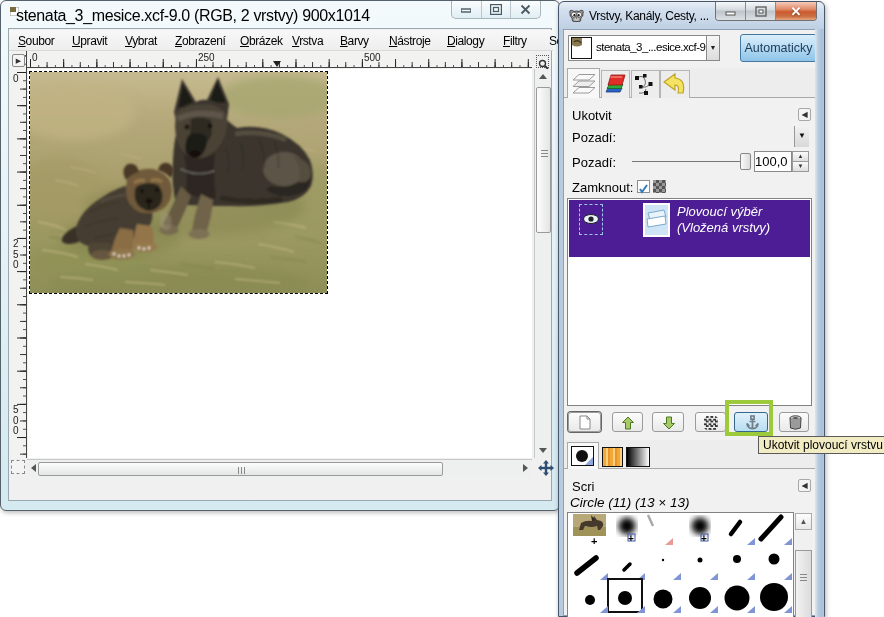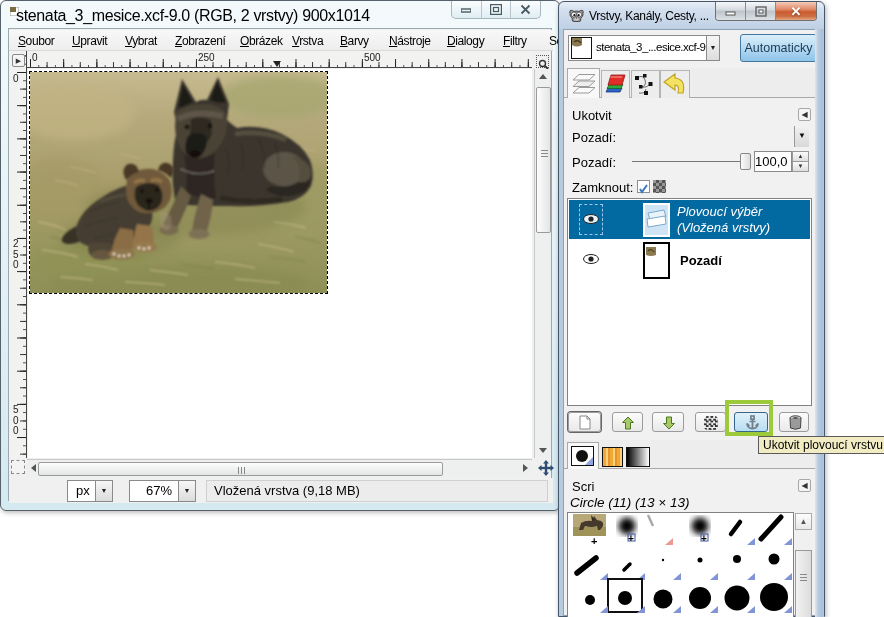--- a/index.html
+++ b/index.html
@@ -47,21 +47,21 @@
 #rt-text{left:30px;top:7px;font-size:12px;letter-spacing:-0.3px;color:#000;white-space:nowrap}
 #rw-btns{left:156px;top:0;width:102px;height:19px;display:flex;border:1px solid #707070;border-top:none;border-radius:0 0 4px 4px;overflow:hidden}
 #rw-btns .b{display:flex;align-items:center;justify-content:center}
 .graybtn{background:linear-gradient(#f7f9fa,#d3d9de 45%,#bdc4ca 50%,#dce1e5)}
 .closebtn{background:linear-gradient(#f4c6b4 3%,#e08a68 40%,#cc5a31 55%,#cd6f43 80%,#e6a77f)}
 
 .lbl{position:absolute;font-size:13px;color:#000}
 .sqbtn{position:absolute;width:13px;height:13px;border:1px solid #a8a8a8;background:#f4f4f4;color:#333;text-align:center;font-size:8px;line-height:11px;border-radius:2px}
 
 #layerlist{left:3px;top:168px;width:245px;height:208px;background:#fff;border:1px solid #828282}
-#lrow1{position:absolute;left:1px;top:1px;right:1px;height:57px;background:#0369a1;color:#fff;font-style:italic}
+#lrow1{position:absolute;left:1px;top:1px;right:1px;height:57px;background:#4c1d95;color:#fff;font-style:italic}
 #lrow2{position:absolute;left:1px;top:40px;right:1px;height:43px;background:#fff;color:#000;font-weight:bold}
 
 .tbtn{position:absolute;top:382px;height:20px;border:1px solid #9b9b9b;border-radius:3px;background:linear-gradient(#fcfcfc,#e9e9e9)}
 
 
 #brushgrid{left:3px;top:482px;width:227px;height:107px;background:#fff;border:1px solid #828282}
 #bsb{left:231px;top:483px;width:17px;height:106px;background:#f0f0f0}
 
 #greenbox{left:725px;top:400px;width:48px;height:36px;border:4px solid #9cca3a}
 #tooltip{left:758px;top:436px;width:126px;height:18px;background:#f2ecc4;border:1px solid #5a5a5a;border-right:none;font-size:12px;line-height:16px;padding-left:4px;white-space:nowrap;overflow:hidden}
@@ -264,27 +264,20 @@
     <svg id="panbtn" class="a" width="16" height="16" viewBox="0 0 16 16">
         <g fill="#2e4d73">
           <path d="M8 0 L11 3.5 L5 3.5Z"></path>
           <path d="M8 16 L5 12.5 L11 12.5Z"></path>
           <path d="M0 8 L3.5 5 L3.5 11Z"></path>
           <path d="M16 8 L12.5 5 L12.5 11Z"></path>
           <rect x="3" y="6.8" width="10" height="2.4"></rect>
           <rect x="6.8" y="3" width="2.4" height="10"></rect>
         </g>
       </svg>
-    <div id="statusbar" class="a">
-      <div class="combo" style="left:58px;top:2px;width:29px;padding:2px 0 0 8px">px</div>
-      <div class="combobtn" style="left:87px;top:2px">▼</div>
-      <div class="combo" style="left:120px;top:2px;width:50px;padding:2px 6px 0 0;text-align:right">67%</div>
-      <div class="combobtn" style="left:170px;top:2px">▼</div>
-      <div id="statustext">Vložená vrstva (9,18 MB)</div>
-    </div>
   </div>
 </div>
 
 <div id="rw" class="a">
   <svg class="a" style="left:9px;top:5px" width="17" height="16" viewBox="0 0 17 16">
       <path d="M2 6.5 Q1 2.5 4.5 3.5 L6 4.5 Q8.5 3.5 11 4.5 L12.5 3.5 Q16 2.5 15 6.5 Q15.5 9.5 12.8 11 L12.8 13 Q12.8 14.5 10.8 14.5 L6.2 14.5 Q4.2 14.5 4.2 13 L4.2 11 Q1.5 9.5 2 6.5Z" fill="#969696" stroke="#3c3c3c" stroke-width="0.9"></path>
       <circle cx="5.9" cy="7.6" r="2.5" fill="#fff" stroke="#333" stroke-width="0.7"></circle>
       <circle cx="11.1" cy="7.6" r="2.5" fill="#fff" stroke="#333" stroke-width="0.7"></circle>
       <circle cx="6.4" cy="8.2" r="1.15" fill="#111"></circle>
       <circle cx="10.6" cy="8.2" r="1.15" fill="#111"></circle>
@@ -382,32 +375,20 @@
             <circle cx="8" cy="6" r="2.6" fill="#222"></circle>
           </svg>
         <div class="a" style="left:74px;top:3px;width:27px;height:34px;border:2px solid #fff;background:#cfe4f5"><svg width="23" height="30">
               <g stroke="#7aaad0" fill="#eaf2fa">
                 <path d="M3 8 L19 5 L21 12 L5 15 Z"></path>
                 <path d="M2 14 L20 11 L21 19 L3 22 Z" fill="#fff"></path>
               </g>
             </svg></div>
         <div class="a" style="left:108px;top:4px;font-size:13px">Plovoucí výběr</div>
         <div class="a" style="left:108px;top:20px;font-size:13px">(Vložená vrstvy)</div>
-      </div>
-      <div id="lrow2">
-        <svg class="a" style="left:14px;top:14px" width="16" height="12">
-            <ellipse cx="8" cy="6" rx="7.5" ry="4.5" fill="#fff" stroke="#222" stroke-width="1"></ellipse>
-            <circle cx="8" cy="6" r="2.6" fill="#222"></circle>
-          </svg>
-        <div class="a" style="left:74px;top:3px;width:27px;height:37px;border:2px solid #000;background:#fff"><svg width="23" height="34">
-              <rect x="0" y="0" width="13" height="13" fill="#fff"></rect>
-              <path d="M1 3 h10 v8 q-5 2 -10 0 Z" fill="#8a7a50"></path>
-              <path d="M3 7 q3 -3 6 1" stroke="#4a3a20" stroke-width="1.2" fill="none"></path>
-            </svg></div>
-        <div class="a" style="left:111px;top:14px;font-size:13px">Pozadí</div>
       </div>
     </div>
 
     <div class="tbtn" style="left:4px;width:33px;box-shadow:0 0 0 1px #666"><svg style="margin:2px 0 0 10px" width="12" height="15">
           <path d="M1 1 L8 1 L11 4 L11 14 L1 14 Z" fill="#fff" stroke="#888"></path>
           <path d="M8 1 L8 4 L11 4" fill="none" stroke="#888"></path>
         </svg></div>
     <div class="tbtn" style="left:48px;width:31px"><svg style="margin:3px 0 0 8px" width="14" height="14">
           <path d="M7 1 L12.5 6.5 L9.5 6.5 L9.5 13 L4.5 13 L4.5 6.5 L1.5 6.5 Z" fill="#a8c86a" stroke="#4a7a1f"></path>
         </svg></div>

